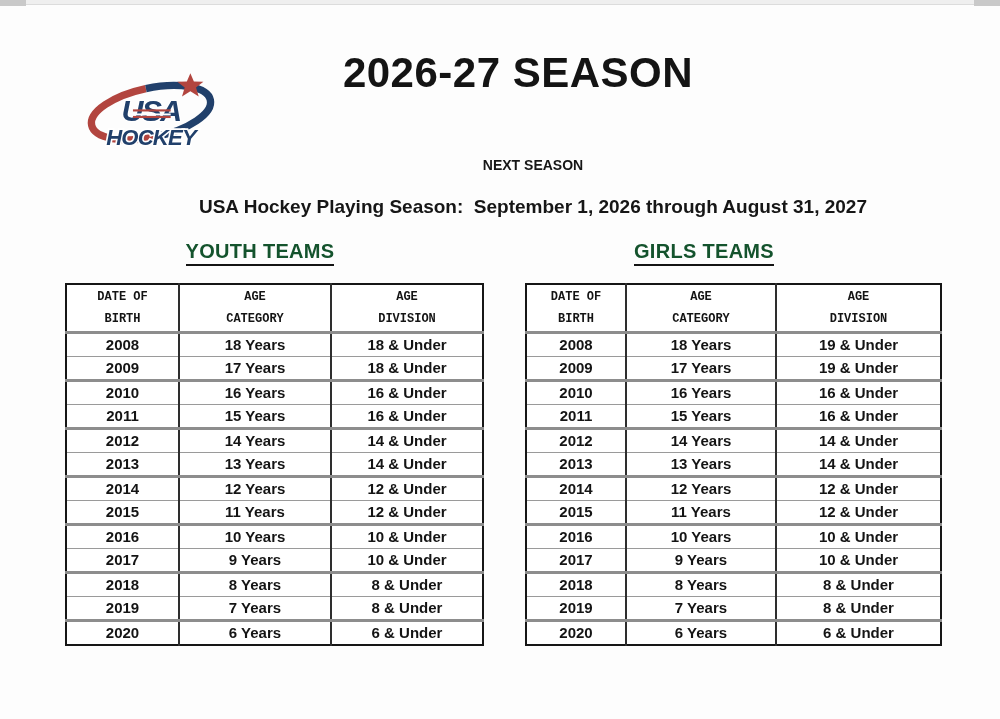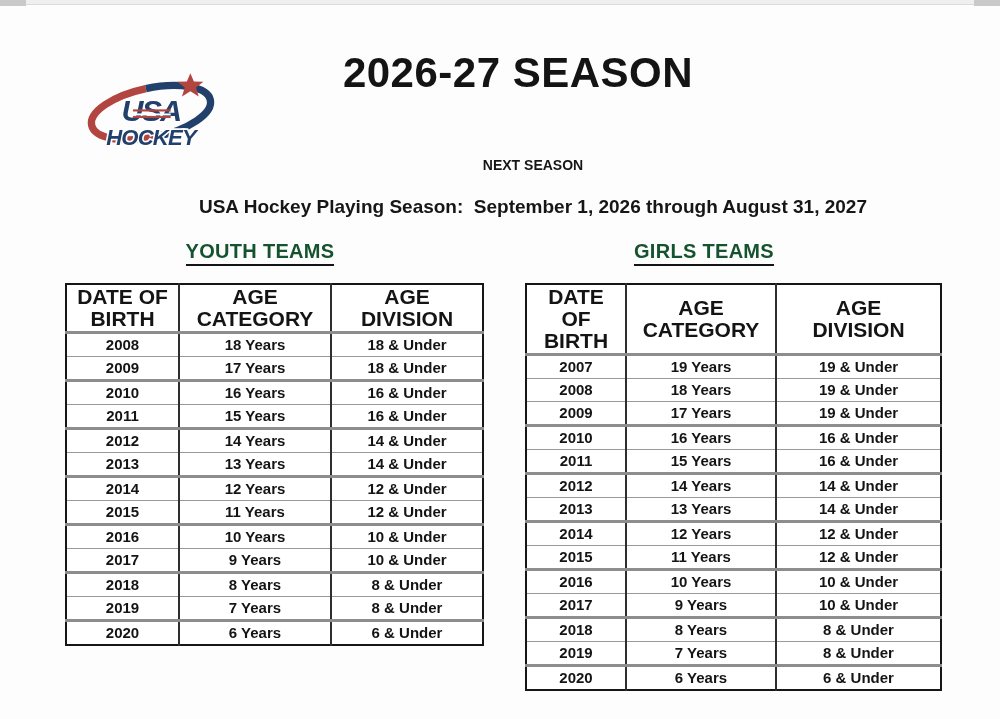--- a/index.html
+++ b/index.html
@@ -59,21 +59,21 @@
   .age-table.youth { left: 65px; width: 417px; }
   .age-table.girls { left: 525px; width: 415px; }
 
   .age-table th, .age-table td {
     text-align: center; vertical-align: middle; font-weight: bold;
     border-left: 2px solid #2e2e2e;
     overflow: hidden;
   }
   .age-table th:first-child, .age-table td:first-child { border-left: none; }
 
-  .age-table th { font-size: 21px; line-height: 22px; height: 46px; padding: 1px 8px; color: #141414; }
+  .age-table th { font-size: 12px; line-height: 22px; height: 46px; padding: 1px 8px; color: #141414; font-family: Liberation Mono, monospace; }
   .age-table td { font-size: 15px; height: 23px; line-height: 22px; border-top: 1px solid #9a9a9a; color: #141414; }
 
   .age-table tbody tr:first-child td,
   .age-table tbody tr.group-start td { border-top: 3px solid #8d8d8d; }
 
   .age-table.youth th:nth-child(1), .age-table.youth td:nth-child(1) { width: 113px; }
   .age-table.youth th:nth-child(2), .age-table.youth td:nth-child(2) { width: 152px; }
   .age-table.youth th:nth-child(3), .age-table.youth td:nth-child(3) { width: 152px; }
 
   .age-table.girls th:nth-child(1), .age-table.girls td:nth-child(1) { width: 100px; }
@@ -216,25 +216,20 @@
           <div>CATEGORY</div>
         </th>
         <th>
           <div>AGE</div>
           <div>DIVISION</div>
         </th>
       </tr>
     </thead>
   <tbody>
       <tr>
-        <td>2007</td>
-        <td>19 Years</td>
-        <td>19 &amp; Under</td>
-      </tr>
-      <tr>
         <td>2008</td>
         <td>18 Years</td>
         <td>19 &amp; Under</td>
       </tr>
       <tr>
         <td>2009</td>
         <td>17 Years</td>
         <td>19 &amp; Under</td>
       </tr>
       <tr class="group-start">

